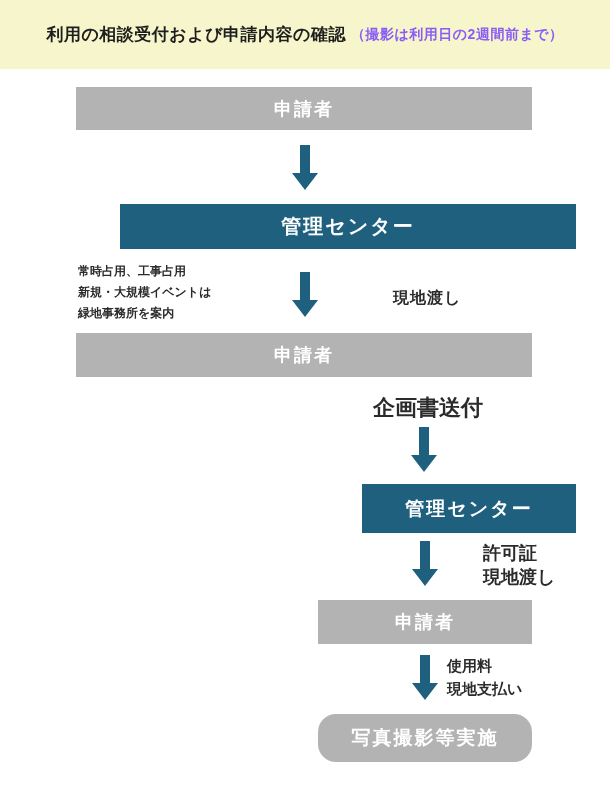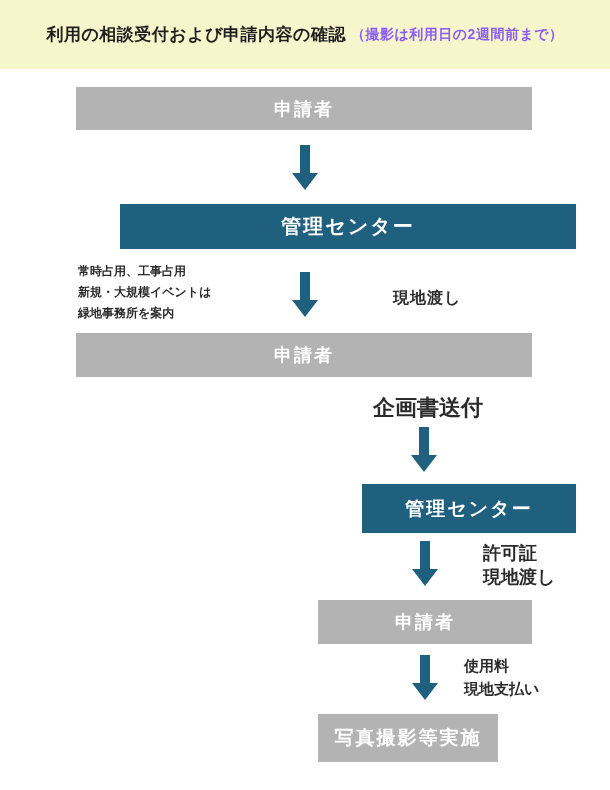--- a/index.html
+++ b/index.html
@@ -121,18 +121,18 @@
   </div>
   <div class="lbl" style="left:447px; top:541px; font-size:18px; line-height:24px;margin-left:36px;">許可証
 現地渡し</div>
 
   <div class="node gray" style="left:318px; top:600px; width:214px; height:44px; font-size:18px;">申請者</div>
 
   <div class="arrow" style="left:412px; top:655px;">
     <div class="shaft"></div>
     <div class="head"></div>
   </div>
-  <div class="lbl" style="left:464px; top:654px; font-size:15px; line-height:23px;">使用料
+  <div class="lbl" style="left:447px; top:654px; font-size:15px; line-height:23px;">使用料
 現地支払い</div>
 
-  <div class="node gray" style="left:318px; top:714px; width:180px; height:48px; font-size:19px;">写真撮影等実施</div>
+  <div class="node gray" style="left:318px; top:714px; width:214px; height:48px; font-size:19px;border-radius:18px;">写真撮影等実施</div>
 
 </div>
 
 </body></html>

